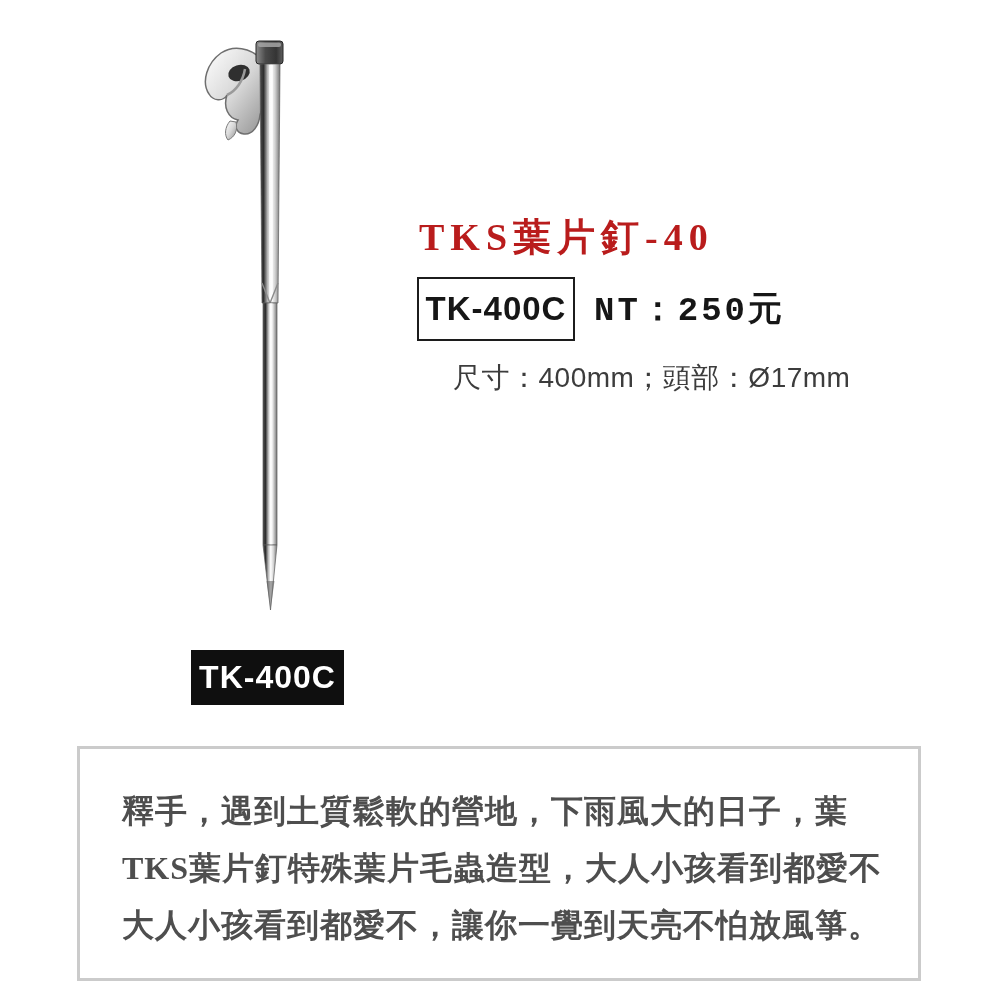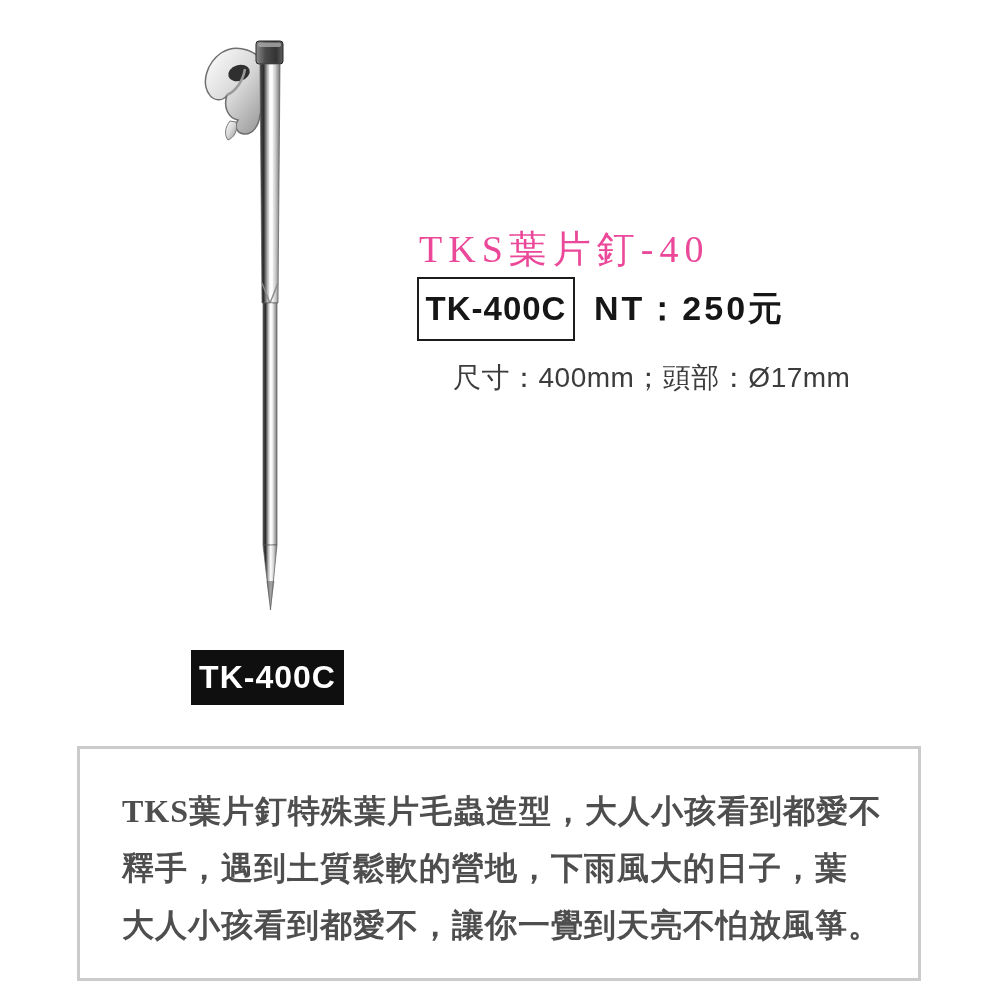--- a/index.html
+++ b/index.html
@@ -40,25 +40,24 @@
     letter-spacing: 1px;
   }
 
   
   .title {
     position: absolute;
     left: 419px;
     top: 212px;
     font-family: "Liberation Serif", "DejaVu Serif", serif;
     font-size: 38px;
-    font-weight: normal;
+    font-weight: bold;
     letter-spacing: 6px;
-    color: #ec4899;
+    color: #b91c1c;
     white-space: nowrap;
-    margin-top: 12px;
   }
 
   .model-box {
     position: absolute;
     left: 417px;
     top: 277px;
     width: 158px;
     height: 64px;
     border: 2px solid #1c1c1c;
     background: #ffffff;
@@ -71,21 +70,21 @@
     letter-spacing: 1px;
   }
 
   .price {
     position: absolute;
     left: 594px;
     top: 277px;
     height: 64px;
     display: flex;
     align-items: center;
-    font-family: Liberation Sans, sans-serif;
+    font-family: Liberation Mono, monospace;
     font-size: 34px;
     font-weight: bold;
     letter-spacing: 3px;
     color: #161616;
     white-space: nowrap;
   }
 
   .specs {
     position: absolute;
     left: 417px;
@@ -184,18 +183,18 @@
     <span>TK-400C</span>
   </div>
 
   <div class="price">NT：250元</div>
 
   <div class="specs">
     <div class="spec-line">尺寸：400mm；頭部：Ø17mm</div>
   </div>
 
   <div class="desc-box">
+    <p>釋手，遇到土質鬆軟的營地，下雨風大的日子，葉</p>
     <p>TKS葉片釘特殊葉片毛蟲造型，大人小孩看到都愛不</p>
-    <p>釋手，遇到土質鬆軟的營地，下雨風大的日子，葉</p>
     <p>大人小孩看到都愛不，讓你一覺到天亮不怕放風箏。</p>
   </div>
 
 </div>
 
 </body></html>

